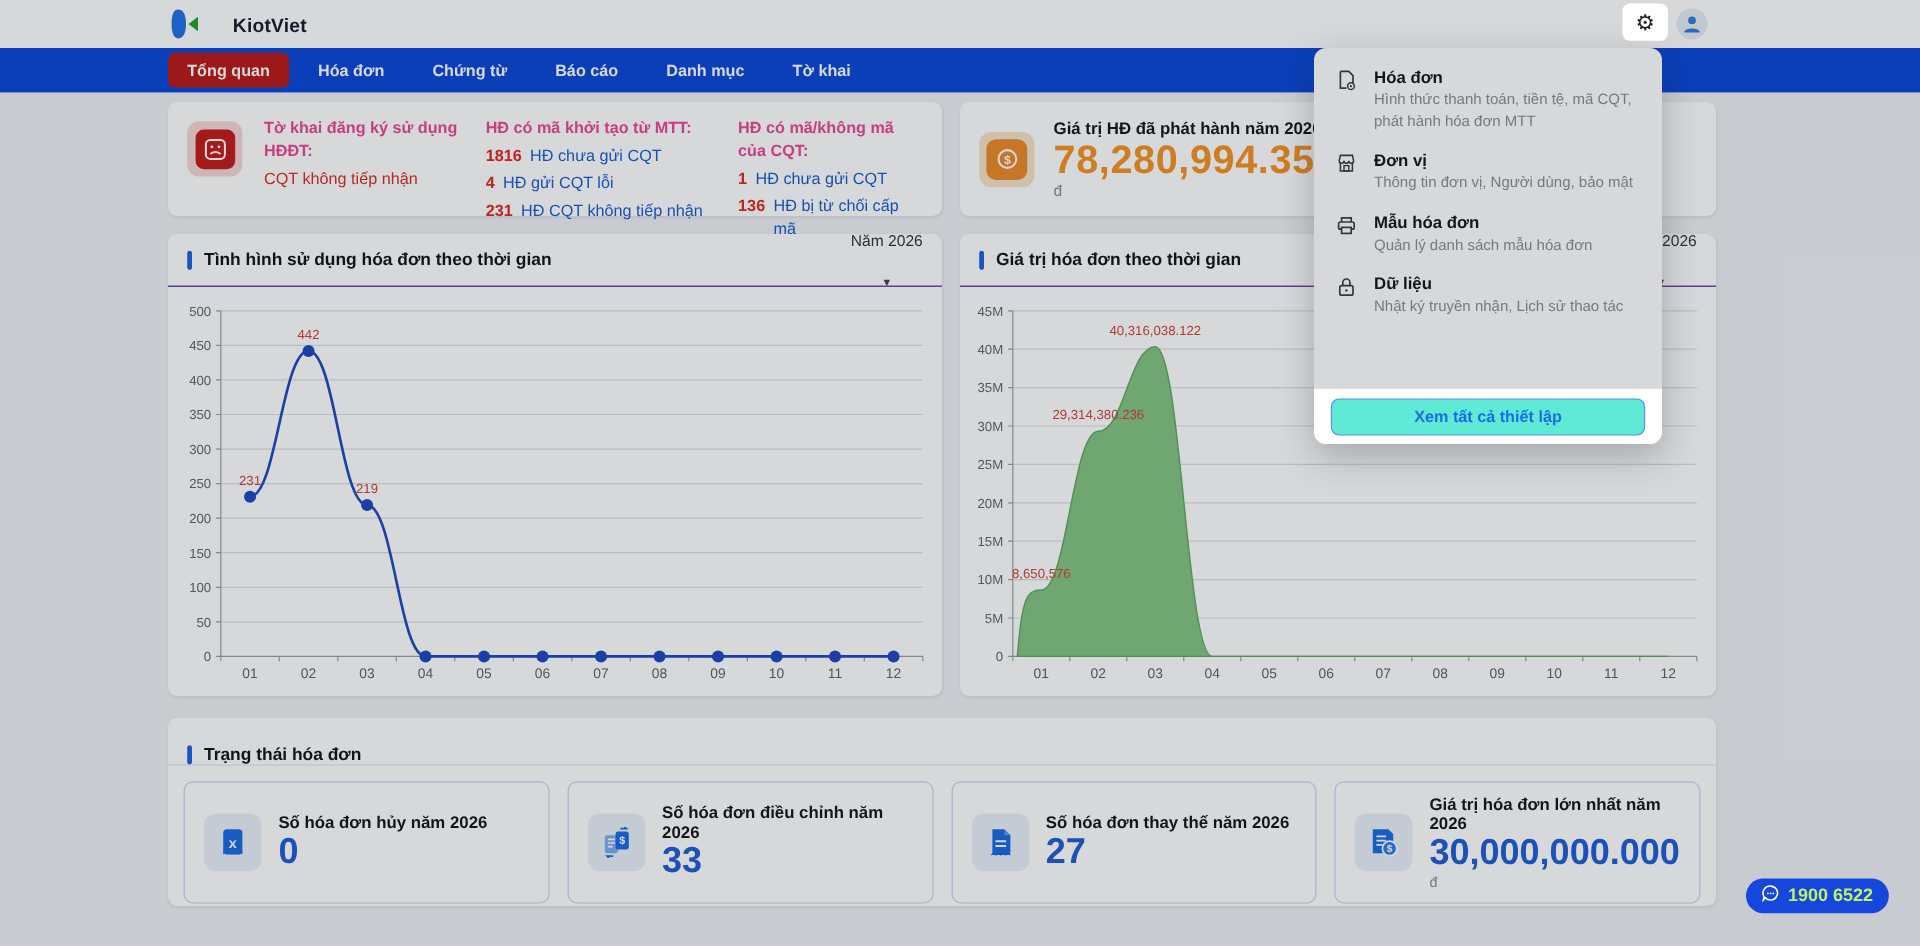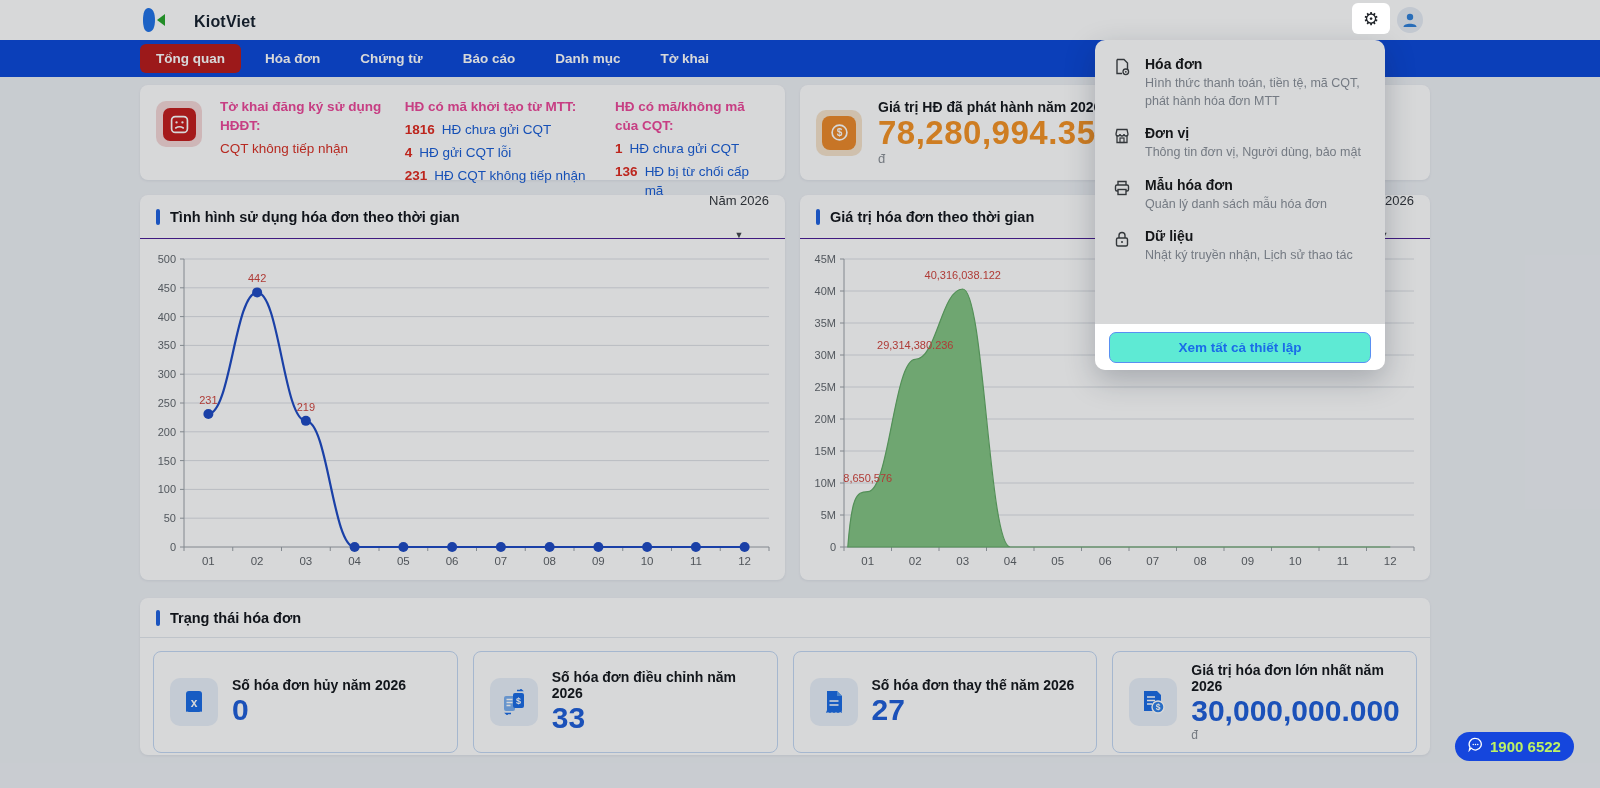--- a/index.html
+++ b/index.html
@@ -48,21 +48,21 @@
   .value-number { font-size:33px; font-weight:bold; color:#f59325; line-height:1.08; letter-spacing:.5px; }
   .value-unit { font-size:13px; color:#8a8f96; margin-top:1px; }
   
   .chart-header { height:44px; display:flex; align-items:center; padding:0 16px; border-bottom:1px solid #4c1d95; }
   .accent-bar { width:4px; height:16px; border-radius:2px; background:#1f62e0; margin-right:10px; }
   .chart-title { font-size:14.5px; font-weight:bold; color:#13161c; flex:1; }
   .period-select { font-size:13px; color:#33373d; display:flex; align-items:center; gap:22px; cursor:pointer;flex-direction:column; }
   .caret { font-size:9px; color:#44484e; }
   .chart-plot { width:100%; height:336px; margin-top:2px; }
   
-  .status-header { height:40px; display:flex; align-items:center; padding:0 16px; border-bottom:1px solid #e3e7ee; }
+  .status-header { height:40px; display:flex; align-items:flex-end; padding:0 16px; border-bottom:1px solid #e3e7ee; }
   .status-title { font-size:14.5px; font-weight:bold; color:#13161c; }
   .status-row { display:flex; gap:15px; padding:13px 13px; }
   .stat-card { flex:1; border:1px solid #c4d8f4; border-radius:8px; background:#fff; display:flex; align-items:center; gap:14px; padding:10px 16px; min-height:92px; }
   .stat-icon { flex:0 0 auto; width:48px; height:48px; border-radius:10px; background:#e9f0fa; display:flex; align-items:center; justify-content:center; }
   .stat-card-title { font-size:14px; font-weight:bold; color:#15181d; }
   .stat-card-value { font-size:30px; font-weight:bold; color:#1f5fd9; line-height:1.12; }
   .stat-card-unit { font-size:12px; color:#8a8f96; }
   
   .settings-menu { position:absolute; left:1095px; top:40px; width:290px; height:330px; background:#fff; border-radius:10px; box-shadow:0 10px 30px rgba(20,30,50,.25); z-index:30; padding:16px 18px; }
   .menu-item { display:flex; gap:12px; margin-bottom:15px; cursor:pointer; }

